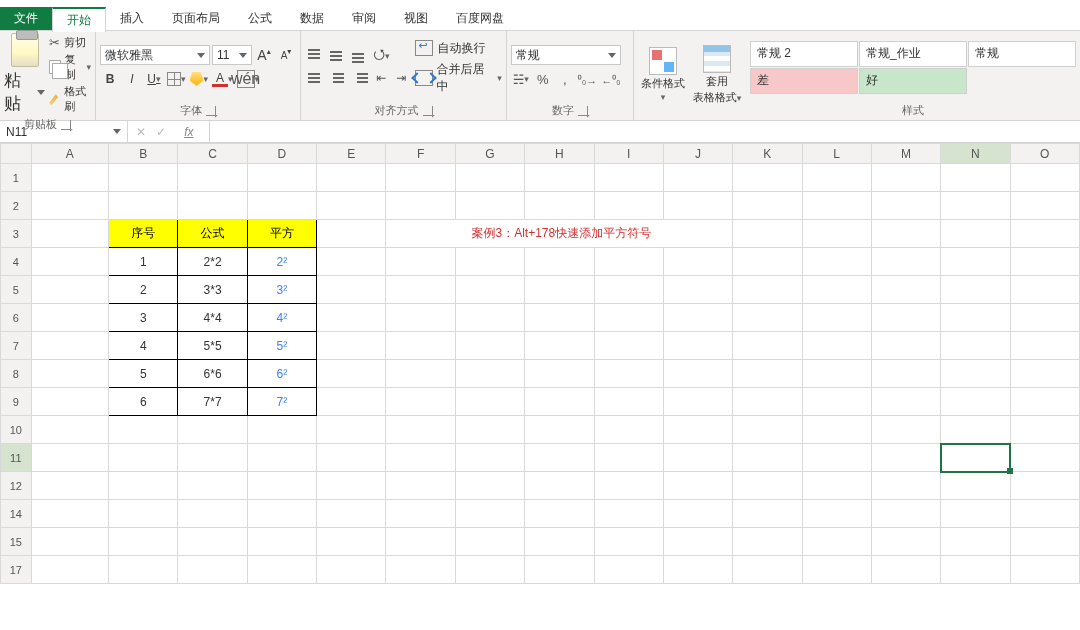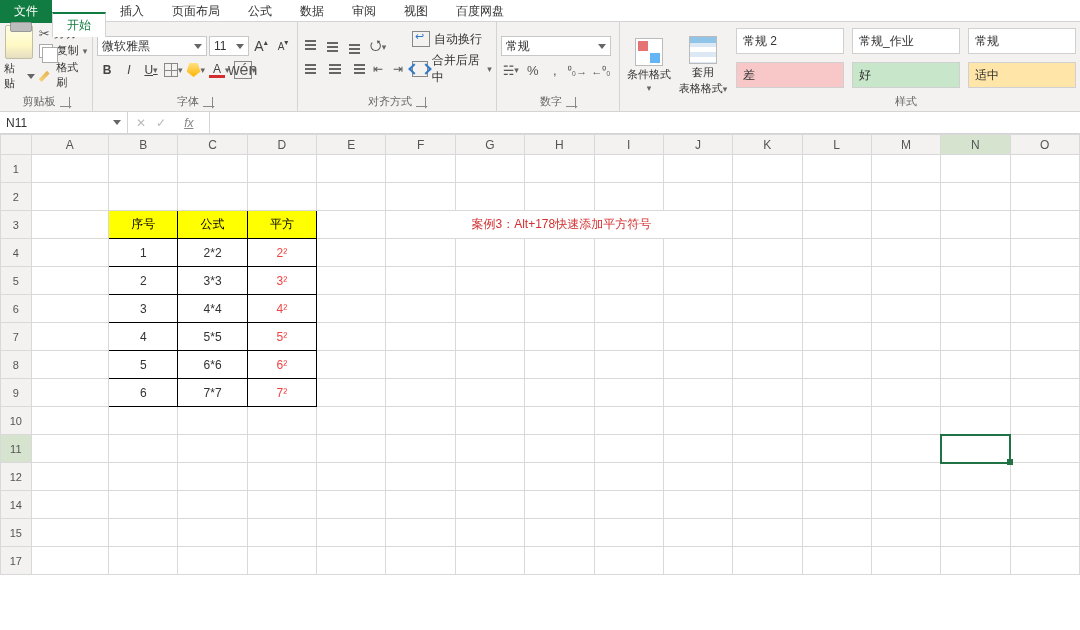--- a/index.html
+++ b/index.html
@@ -9,42 +9,42 @@
     background: #fff;
     width: 1080px;
     height: 630px;
     overflow: hidden;
     color: #333;
   }
 
   
   .menubar {
     display: flex;
-    align-items: flex-start;
-    height: 22px;
+    align-items: flex-end;
+    height: 31px;
     background: #fff;
     border-bottom: 1px solid #d4d4d4;
     font-size: 12px;
   }
   .menubar .tab {
     padding: 3px 14px;
     cursor: default;
   }
   .menubar .file-tab {
     background: #107c41;
     color: #fff;
   }
   .menubar .active-tab {
     background: #fff;
     color: #107c41;
     border-top: 2px solid #107c41;
     border-left: 1px solid #d4d4d4;
     border-right: 1px solid #d4d4d4;
     position: relative;
-    top: 12px;
+    top: 2px;
     font-weight: 500;
   }
 
   
   .ribbon {
     display: flex;
     align-items: stretch;
     height: 90px;
     background: #f3f2f1;
     border-bottom: 1px solid #d4d4d4;
@@ -92,21 +92,21 @@
     width: 28px; height: 34px;
     background: linear-gradient(#fffde7,#fff9c4 60%,#e6ddc4);
     border:1px solid #c0c0a0;
     border-radius:2px;
     position:relative;
   }
   .paste-icon::before{
     content:""; position:absolute; left:4px; top:-4px; width:20px; height:8px;
     background:#bdbdbd; border:1px solid #999; border-radius:2px;
   }
-  .paste-label{ font-size:11px; display:flex; align-items:center; gap:2px;}
+  .paste-label{ font-size:17px; display:flex; align-items:center; gap:8px;}
   .mini-items{ display:flex; flex-direction:column; gap:2px; font-size:11px; }
   .mini-row{ display:flex; align-items:center; gap:4px;}
   .scissors{ color:#5a5a5a; font-size:13px;}
   .copy-ic{
     width:14px;height:14px;border:1px solid #aaa;background:#fff;position:relative;
   }
   .copy-ic::after{content:"";position:absolute;left:2px;top:2px;width:14px;height:14px;border:1px solid #aaa;background:#fff;}
   .brush-ic{
     width:14px;height:14px;background:linear-gradient(45deg,#f9d67a,#e0a43b);
     clip-path: polygon(0 80%,60% 20%,80% 40%,20% 100%);
@@ -193,21 +193,21 @@
   .cf-ic::before{content:"";position:absolute;left:2px;top:2px;width:10px;height:10px;background:#e57373;}
   .cf-ic::after{content:"";position:absolute;right:2px;bottom:2px;width:10px;height:10px;background:#64b5f6;}
   .ts-ic{
     border:1px solid #bbb;background:
       linear-gradient(#91c5e8,#91c5e8) 0 0/100% 6px no-repeat,
       repeating-linear-gradient(#fff 0 5px,#dce9f5 5px 10px);
   }
 
   
   .style-gal{
-    display:grid;grid-template-columns:repeat(3,108px);grid-auto-rows:26px;gap:8px;
+    display:grid;grid-template-columns:repeat(3,108px);grid-auto-rows:26px;gap:1px;
     font-size:12px;
   }
   .style-cell{
     border:1px solid #d0d0d0;padding:3px 6px;display:flex;align-items:center;
     background:#fff;
   }
   .sc-bad{ background:#f8c8c8;}
   .sc-good{ background:#c8e6c9;}
   .sc-mid{ background:#ffe6a8;}
 
@@ -247,21 +247,21 @@
   }
 
   
   .ctbl-hdr{
     background:#ffff00 !important;font-weight:bold;font-size:16px;color:#000;
     border:1px solid #000 !important;
   }
   .ctbl-cell{
     font-size:18px;border:1px solid #000 !important;background:#fff;
   }
-  .ctbl-red{color:#ef4444;font-weight:bold;}
+  .ctbl-red{color:#3b82f6;font-weight:bold;}
   .note-text{
     color:#d32f2f;font-weight:bold;font-size:16px;text-align:left;padding-left:4px !important;
     border:1px solid #d9d9d9 !important;
   }
 
   .drop-tiny{font-size:9px;color:#666;}
 </style>
 </head>
 <body>
 
@@ -464,21 +464,20 @@
   </div>
 
   <div class="group" style="flex:1;border-right:none;">
     <div class="group-body">
       <div class="style-gal">
         <div class="style-cell">常规 2</div>
         <div class="style-cell">常规_作业</div>
         <div class="style-cell">常规</div>
         <div class="style-cell sc-bad">差</div>
         <div class="style-cell sc-good">好</div>
-        <div class="style-cell sc-mid">适中</div>
       </div>
     </div>
     <div class="group-label">
       <span>样式</span>
     </div>
   </div>
 </div>
 
 <div class="fbar">
   <div class="namebox">

